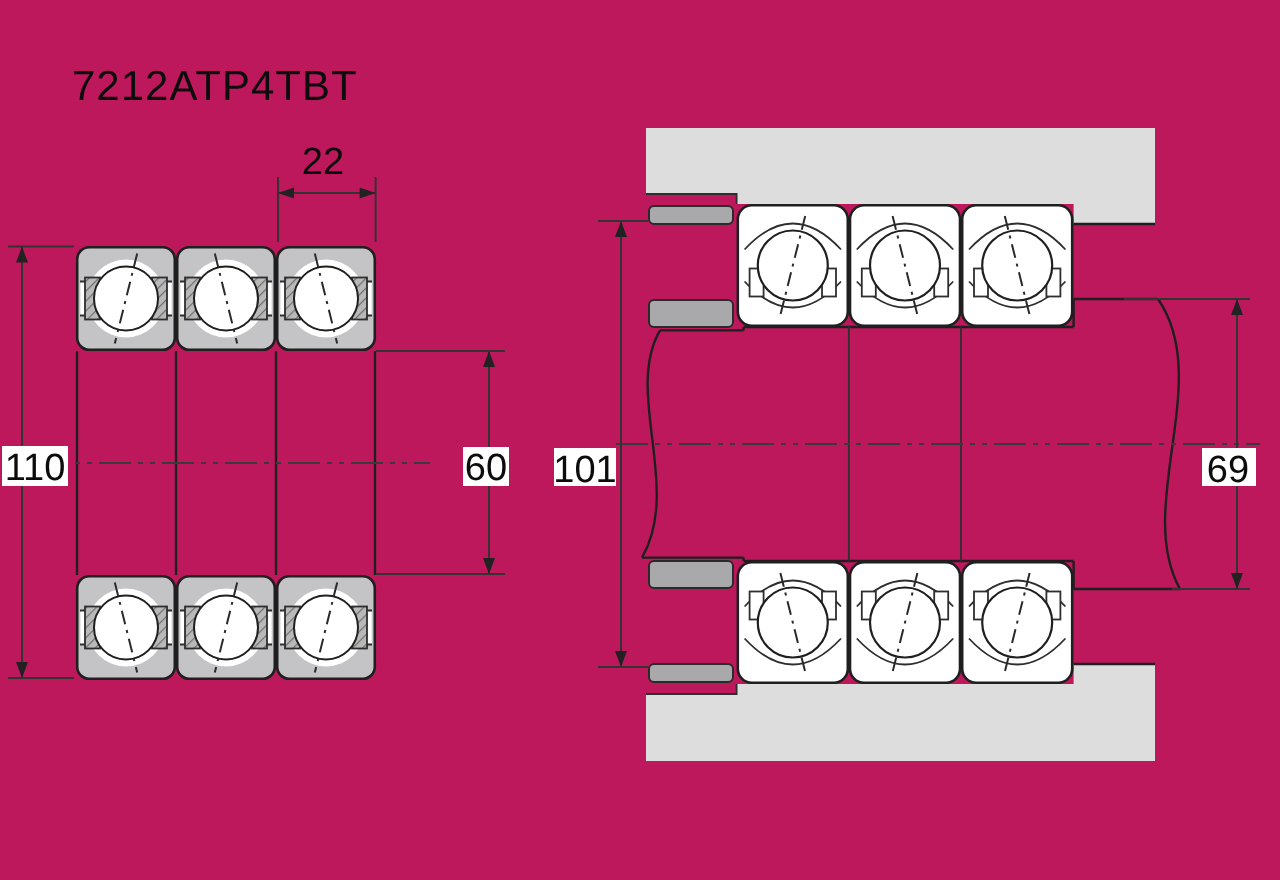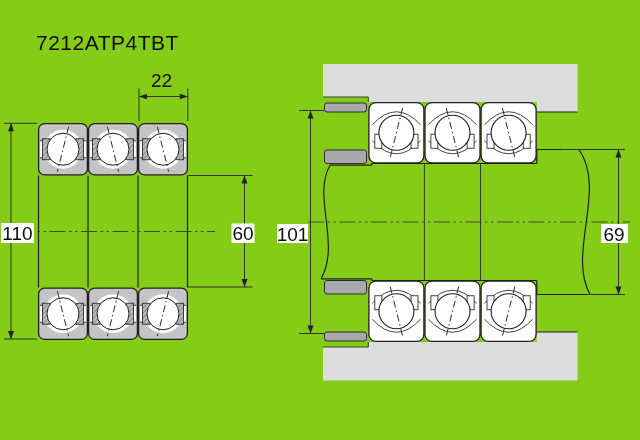--- a/index.html
+++ b/index.html
@@ -1,16 +1,16 @@
 <!DOCTYPE html>
 <html><head>
 <meta charset="utf-8">
 <style>
   html,body{margin:0;padding:0;background:#fff;}
-  .stage{position:relative;width:640px;height:440px;background:#84cc16;overflow:hidden;
+  .stage{position:relative;width:640px;height:440px;background:#be185d;overflow:hidden;
          font-family:"Liberation Sans", sans-serif;}
   svg{display:block;}
   .title{font-size:21px;fill:#0c0c0c;letter-spacing:0.5px;}
   .dim{font-size:19px;fill:#0c0c0c;}
   .ln{stroke:#1f1f1f;stroke-width:1.2;fill:none;}
   .thin{stroke:#2e2e2e;stroke-width:0.9;fill:none;}
   .dl{stroke:#333;stroke-width:1;fill:none;}
   .ah{fill:#222;stroke:none;}
   .cl{stroke:#3a3a3a;stroke-width:0.9;fill:none;stroke-dasharray:16 3.5 2.5 3.5 2.5 3.5;}
 </style>

